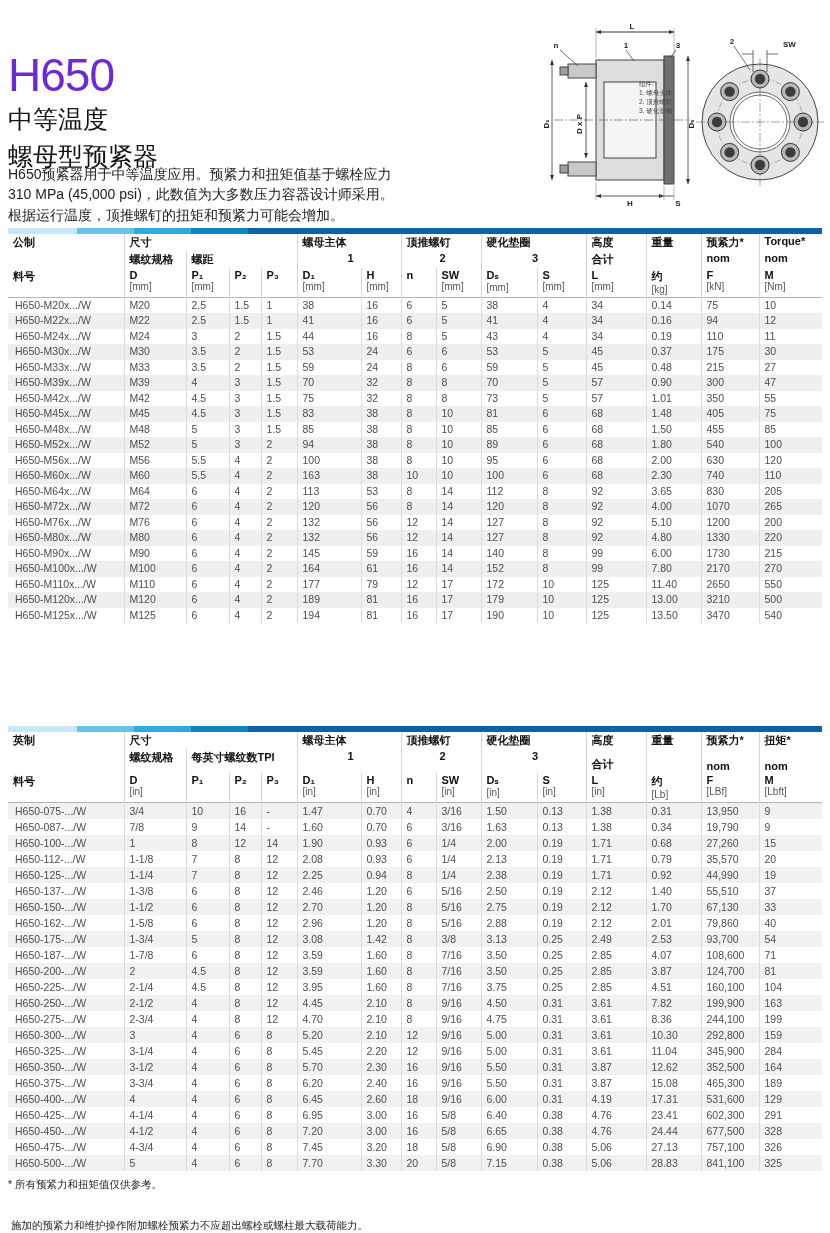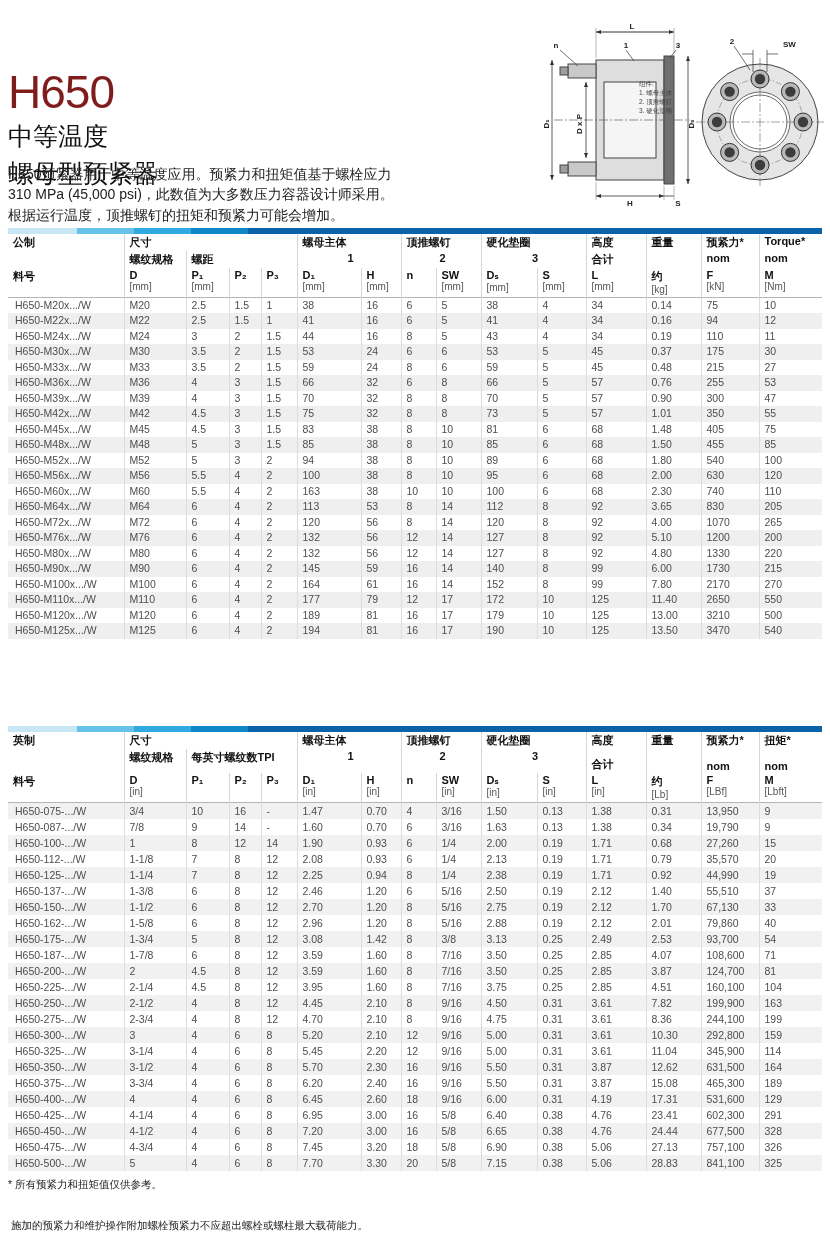--- a/index.html
+++ b/index.html
@@ -1,21 +1,21 @@
 <!DOCTYPE html>
 <html><head>
 <meta charset="utf-8">
 <style>
   html,body{margin:0;padding:0;background:#ffffff;}
   body{width:830px;height:1233px;position:relative;overflow:hidden;
        font-family:"Liberation Sans","DejaVu Sans",sans-serif;color:#1a1a1a;}
 
   
   .titleblock{position:absolute;left:8px;top:52px;}
-  .h1{font-size:46px;line-height:1.0;font-weight:400;letter-spacing:-1px;color:#7f1d1d;margin-top:17px;}
+  .h1{font-size:46px;line-height:1.0;font-weight:400;letter-spacing:-1px;color:#6d28d9;}
   .h2{font-size:25px;line-height:1.22;font-weight:400;color:#111;margin-top:6px;}
   .desc{position:absolute;left:8px;top:164px;font-size:14px;line-height:1.45;color:#222;width:420px;}
 
   
   .drawing{position:absolute;left:538px;top:20px;width:292px;height:198px;}
   .drawing svg{width:100%;height:100%;}
   .dim{font-size:8px;fill:#222;font-weight:bold;}
   .legend{font-size:6.5px;fill:#444;}
 
   
@@ -293,37 +293,20 @@
           <td>8</td>
           <td>6</td>
           <td>59</td>
           <td>5</td>
           <td>45</td>
           <td>0.48</td>
           <td>215</td>
           <td>27</td>
         </tr>
         <tr>
-          <td>H650-M36x.../W</td>
-          <td>M36</td>
-          <td>4</td>
-          <td>3</td>
-          <td>1.5</td>
-          <td>66</td>
-          <td>32</td>
-          <td>6</td>
-          <td>8</td>
-          <td>66</td>
-          <td>5</td>
-          <td>57</td>
-          <td>0.76</td>
-          <td>255</td>
-          <td>53</td>
-        </tr>
-        <tr>
           <td>H650-M39x.../W</td>
           <td>M39</td>
           <td>4</td>
           <td>3</td>
           <td>1.5</td>
           <td>70</td>
           <td>32</td>
           <td>8</td>
           <td>8</td>
           <td>70</td>
@@ -918,37 +901,37 @@
           <td>8</td>
           <td>5.45</td>
           <td>2.20</td>
           <td>12</td>
           <td>9/16</td>
           <td>5.00</td>
           <td>0.31</td>
           <td>3.61</td>
           <td>11.04</td>
           <td>345,900</td>
-          <td>114</td>
+          <td>284</td>
         </tr>
         <tr>
           <td>H650-350-.../W</td>
           <td>3-1/2</td>
           <td>4</td>
           <td>6</td>
           <td>8</td>
           <td>5.70</td>
           <td>2.30</td>
           <td>16</td>
           <td>9/16</td>
           <td>5.50</td>
           <td>0.31</td>
           <td>3.87</td>
           <td>12.62</td>
-          <td>631,500</td>
+          <td>352,500</td>
           <td>164</td>
         </tr>
         <tr>
           <td>H650-375-.../W</td>
           <td>3-3/4</td>
           <td>4</td>
           <td>6</td>
           <td>8</td>
           <td>6.20</td>
           <td>2.40</td>

